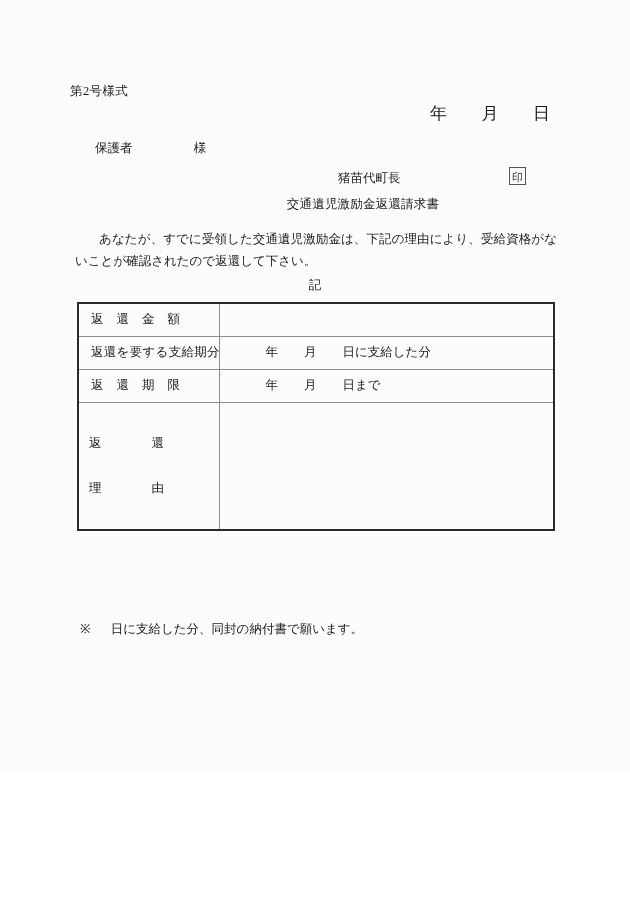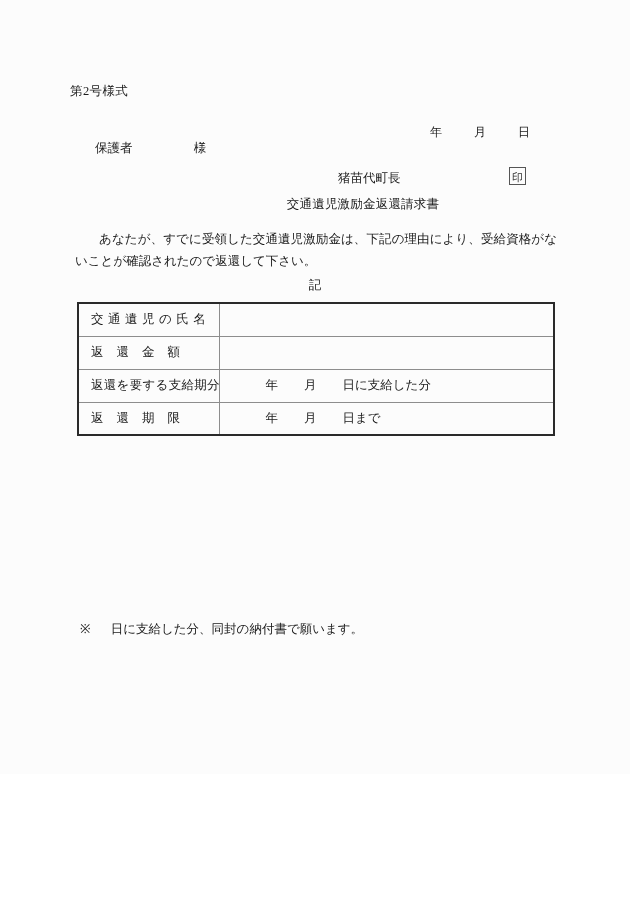--- a/index.html
+++ b/index.html
@@ -28,22 +28,22 @@
     left: 70px;
     top: 83px;
     font-size: 12.5px;
     letter-spacing: 0.4px;
     white-space: nowrap;
   }
 
   .date-line {
     position: absolute;
     left: 430px;
-    top: 124px;
-    font-size: 12px;
+    top: 102px;
+    font-size: 17px;
     white-space: nowrap;
   }
   .date-line .seg { display: inline-block; }
   .date-line .gap-a { display: inline-block; width: 26px; }
   .date-line .gap-b { display: inline-block; width: 26px; }
 
   .addressee {
     position: absolute;
     left: 95px;
     top: 140px;
@@ -201,48 +201,49 @@
   <div class="body-text">
     <span class="indent"></span><span>あなたが、すでに受領した交通遺児激励金は、下記の理由により、受給資格がないことが確認されたので返還して下さい。</span>
   </div>
 
   <div class="ki-mark">記</div>
 
   <table class="form-table">
     <tbody>
       <tr>
         <td class="label">
-          <span class="lbl-spread">交通遺児の氏名</span>
+          <span class="lbl-spread wide2">返還金額</span>
         </td>
         <td class="value">
           <span></span>
         </td>
       </tr>
       <tr>
         <td class="label">
-          <span class="lbl-spread wide2">返還金額</span>
+          <span class="lbl-spread tight">返還を要する支給期分</span>
+        </td>
+        <td class="value">
+          <span class="val-date"><span>年</span><span class="gap-a"></span><span>月</span><span class="gap-b"></span><span>日に支給した分</span></span>
+        </td>
+      </tr>
+      <tr>
+        <td class="label">
+          <span class="lbl-spread wide2">返還期限</span>
+        </td>
+        <td class="value">
+          <span class="val-date"><span>年</span><span class="gap-a"></span><span>月</span><span class="gap-b"></span><span>日まで</span></span>
+        </td>
+      </tr>
+      <tr class="reason-row">
+        <td class="label">
+          <span class="reason-label">返　　　　還</span>
+          <span class="reason-label">理　　　　由</span>
         </td>
         <td class="value">
           <span></span>
-        </td>
-      </tr>
-      <tr>
-        <td class="label">
-          <span class="lbl-spread tight">返還を要する支給期分</span>
-        </td>
-        <td class="value">
-          <span class="val-date"><span>年</span><span class="gap-a"></span><span>月</span><span class="gap-b"></span><span>日に支給した分</span></span>
-        </td>
-      </tr>
-      <tr>
-        <td class="label">
-          <span class="lbl-spread wide2">返還期限</span>
-        </td>
-        <td class="value">
-          <span class="val-date"><span>年</span><span class="gap-a"></span><span>月</span><span class="gap-b"></span><span>日まで</span></span>
         </td>
       </tr>
     </tbody>
   </table>
 
   <div class="footnote">
     <span>※</span>
     <span class="sp"></span>
     <span>日に支給した分、同封の納付書で願います。</span>
   </div>

